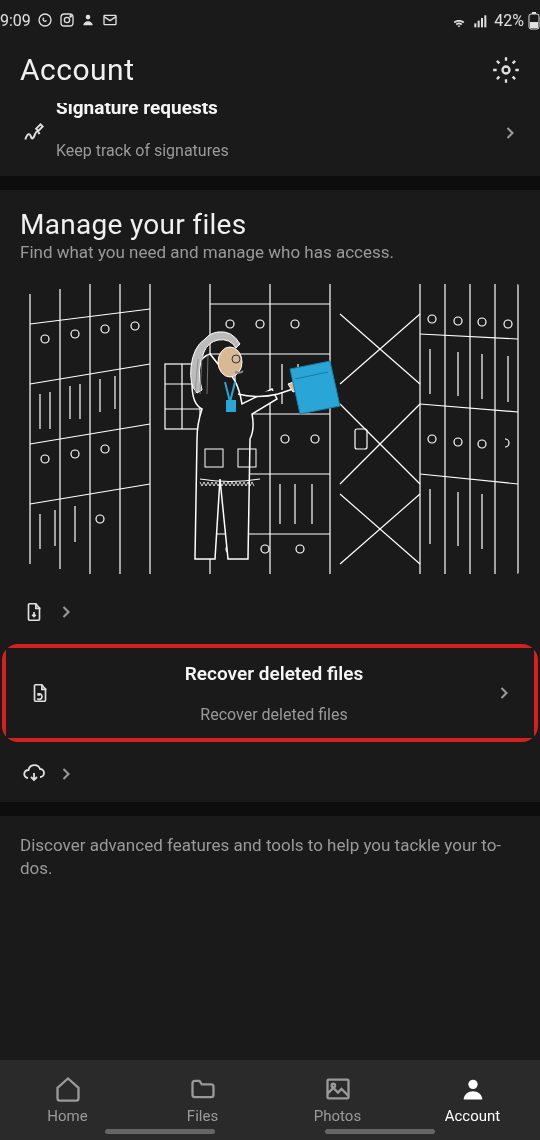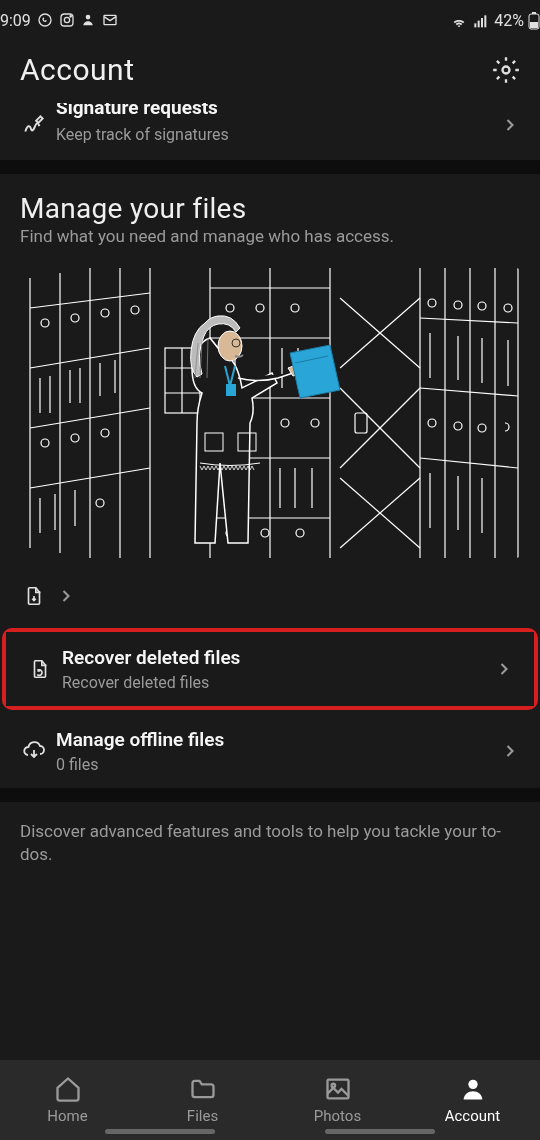--- a/index.html
+++ b/index.html
@@ -39,38 +39,39 @@
   align-items: center;
   padding: 14px 20px;
   gap: 8px;
   background: #1a1a1a;
 }
 .row-cut { padding-top: 0; padding-bottom: 16px; }
 .row-icon { width: 28px; height: 28px; flex-shrink: 0; display: flex; align-items: center; justify-content: center; }
 .row-body { flex: 1; }
 .row-title { font-size: 19px; font-weight: 600; color: #f5f5f5; }
 .row-title-cut { font-size: 19px; font-weight: 700; color: #f5f5f5; position: relative; top: -2px; overflow: hidden; height: 16px; display: flex; align-items: flex-end; }
-.row-sub { font-size: 16px; color: #9a9a9a; margin-top: 4px; }
+.row-sub { font-size: 16px; color: #9a9a9a; margin-top: 20px; }
 .chevron { width: 20px; height: 20px; flex-shrink: 0; }
 .gap { height: 14px; background: #0d0d0d; }
 .section-head { padding: 18px 20px 12px 20px; }
 .section-title { font-size: 28px; font-weight: 400; color: #f0f0f0; letter-spacing: 0.3px; }
 .section-sub { font-size: 17px; color: #9a9a9a; line-height: 1.35; }
 .illustration {
   margin: 8px 20px 10px 20px;
   height: 290px;
   background: #1a1a1a;
   border-radius: 4px;
   position: relative;
   overflow: hidden;
 }
 .highlight-box {
   border: 4px solid #d81f1f;
-  border-radius: 10px;
+  border-radius: 16px;
   margin: 4px 2px;
+  text-align: center;
 }
 .bottom-nav {
   position: absolute;
   bottom: 0;
   left: 0;
   right: 0;
   height: 80px;
   background: #2a2a2a;
   display: flex;
 }
@@ -333,24 +334,20 @@
 </div>
 </div>
 
 <div class="row">
   <div class="row-icon">
     <svg viewBox="0 0 24 24" width="26" height="24" fill="none" stroke="#e0e0e0" stroke-width="1.8">
           <path d="M18 15a4 4 0 0 0 0-8 6 6 0 0 0-11.5 1A4 4 0 0 0 6 16"></path>
           <path d="M12 11v7m-3-3l3 3 3-3"></path>
         </svg>
   </div>
-  <div class="row-body">
-    <div class="row-title">Manage offline files</div>
-    <div class="row-sub">0 files</div>
-  </div>
   <svg class="chevron" viewBox="0 0 24 24" fill="none" stroke="#9a9a9a" stroke-width="2.5">
         <path d="M9 6l6 6-6 6"></path>
       </svg>
 </div>
 
 <div class="gap"></div>
 
 <div class="section-head">
   <div class="section-sub">Discover advanced features and tools to help you tackle your to-dos.</div>
 </div>

